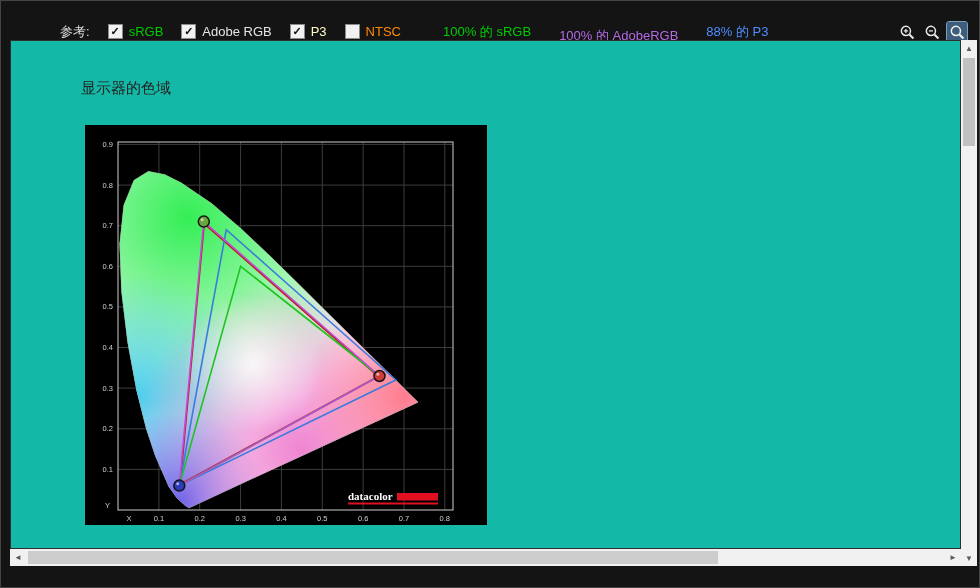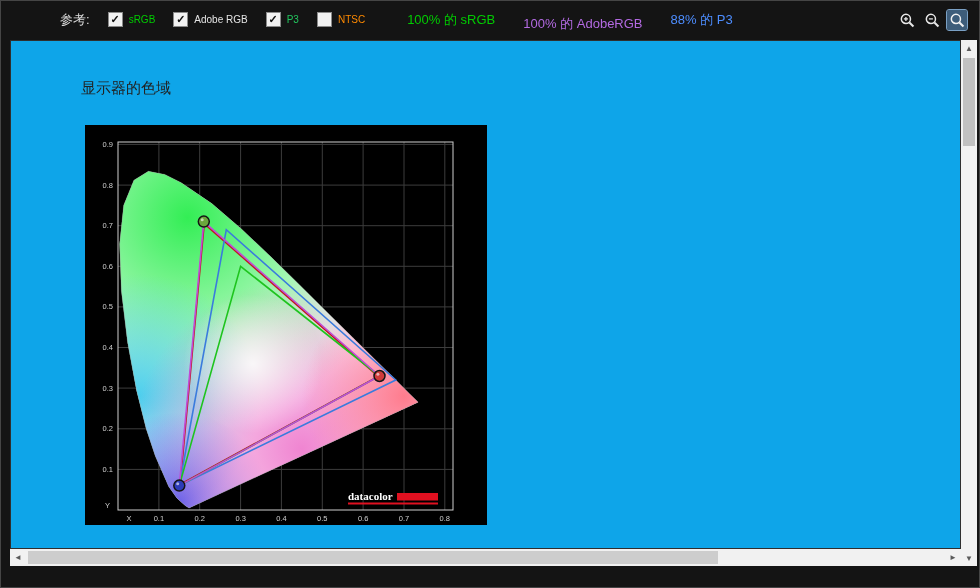--- a/index.html
+++ b/index.html
@@ -5,36 +5,36 @@
   html,body{margin:0;padding:0;}
   body{
     width:980px;height:588px;position:relative;overflow:hidden;
     background:#141414;
     font-family:"Liberation Sans",sans-serif;
     -webkit-font-smoothing:antialiased;
   }
   .frame{position:absolute;inset:0;border:1px solid #454545;pointer-events:none;z-index:50;}
 
   
-  .toolbar{position:absolute;left:0;top:0;width:100%;height:39px;display:flex;align-items:center;background:#141414;}
+  .toolbar{position:absolute;left:0;top:12px;width:100%;height:39px;display:flex;align-items:center;background:#141414;}
   .ref-label{color:#dcdcdc;font-size:13px;margin-left:60px;}
   .chk{display:flex;align-items:center;margin-left:18px;cursor:default;}
   .box{width:13px;height:13px;background:#f2f2f2;border:1px solid #8a8a8a;font-size:11px;font-weight:bold;
        color:#111;display:flex;align-items:center;justify-content:center;margin-right:6px;line-height:1;}
-  .chk-label{font-size:10px;}
+  .chk-label{font-size:13px;}
   .stat{font-size:13px;}
   .stat.s1{margin-left:42px;}
   .stat.s2{margin-left:28px;}
   .stat.s3{margin-left:28px;text-align:center;}
   .zoom-icons{position:absolute;right:13px;top:10px;display:flex;gap:5px;align-items:center;}
   .zicon{width:20px;height:20px;display:flex;align-items:center;justify-content:center;border-radius:2px;}
   .zicon.active{background:#3e5d7a;outline:1px solid #7aa0c4;}
 
   
-  .panel{position:absolute;left:10px;top:40px;width:951px;height:509px;background:#0ea5e9;border:1px solid #2e2e2e;box-sizing:border-box;}
+  .panel{position:absolute;left:10px;top:40px;width:951px;height:509px;background:#14b8a6;border:1px solid #2e2e2e;box-sizing:border-box;}
   .page-title{position:absolute;left:70px;top:38px;font-size:15px;color:#222222;}
   .chart{position:absolute;left:74px;top:84px;width:402px;height:400px;background:#000000;}
   .chart svg{display:block;}
 
   
   .vscroll{position:absolute;left:961px;top:40px;width:16px;height:526px;background:#f1f1f1;z-index:10;}
   .hscroll{position:absolute;left:10px;top:549px;width:951px;height:17px;background:#f1f1f1;z-index:9;}
   .sbtn{position:absolute;width:16px;height:16px;display:flex;align-items:center;justify-content:center;
         font-size:8px;color:#5a5a5a;background:#f1f1f1;user-select:none;}
   .vscroll .up{top:0;left:0;}
@@ -57,21 +57,21 @@
     <span class="chk-label" style="color: rgb(0, 204, 0);">sRGB</span>
   </label>
 
   <label class="chk">
     <span class="box">✓</span>
     <span class="chk-label" style="color: #e5e5e5;">Adobe RGB</span>
   </label>
 
   <label class="chk">
     <span class="box">✓</span>
-    <span class="chk-label" style="color: #22c55e;">P3</span>
+    <span class="chk-label" style="color: #fef9c3;">P3</span>
   </label>
 
   <label class="chk">
     <span class="box"></span>
     <span class="chk-label" style="color: rgb(255, 138, 0); text-align: center;">NTSC</span>
   </label>
 
   <span class="stat s1" style="color: rgb(0, 204, 0);">100% 的 sRGB</span>
   <span class="stat s2" style="color: rgb(179, 106, 226); margin-top: 8px;">100% 的 AdobeRGB</span>
   <span class="stat s3" style="color: rgb(77, 141, 255);">88% 的 P3</span>

